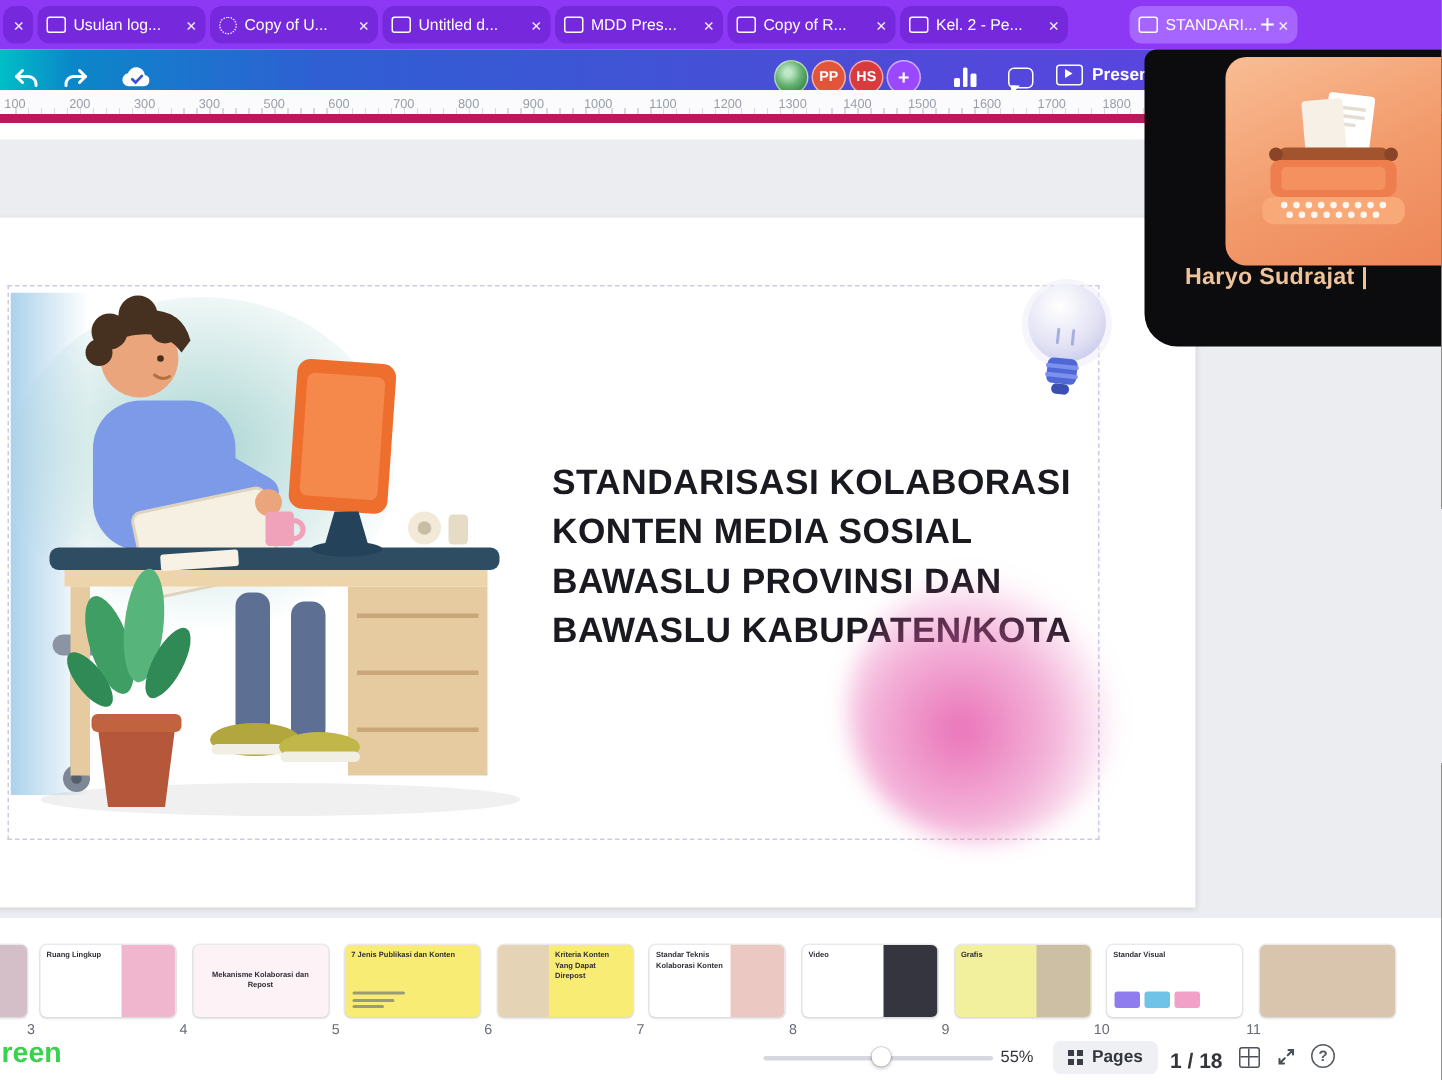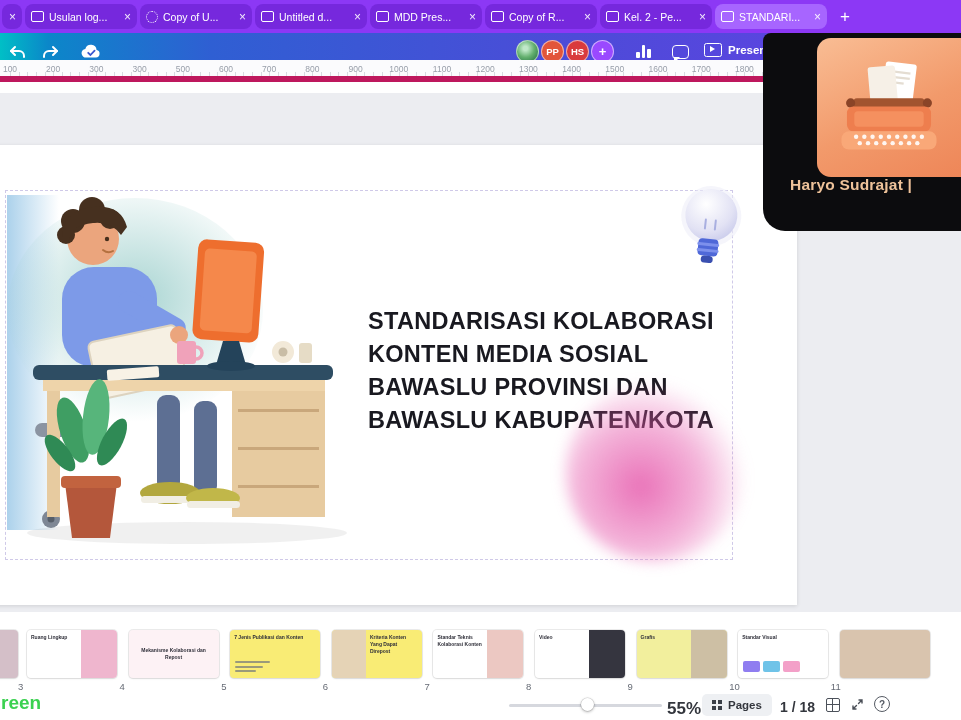--- a/index.html
+++ b/index.html
@@ -4,21 +4,21 @@
 <style>
   html,body{margin:0;padding:0;background:#222;}
   .screen{position:relative;width:961px;height:720px;background:#fff;overflow:hidden;
           font-family:"Liberation Sans",sans-serif;}
 
   
   .tabbar{position:absolute;left:0;top:0;width:961px;height:33px;background:#8c38f5;}
   .tab-strip{position:absolute;left:2px;top:4px;height:25px;display:flex;gap:3px;}
   .tab{width:112px;height:25px;border-radius:8px;background:#7628dd;display:flex;align-items:center;
        padding:0 6px;color:#fff;box-sizing:border-box;flex:none;}
-  .tab.active{background:#a765ff;}
+  .tab.active{background:#a765ff;margin-left:38px;}
   .tab.stub{width:20px;justify-content:flex-end;padding:0 6px 0 0;}
   .favicon{width:11px;height:9px;border:1.5px solid #fff;border-radius:2px;margin-right:5px;flex:none;}
   .favicon.spin{width:10px;height:10px;border:1.5px dotted #fff;border-radius:50%;}
   .tlabel{font-size:10.5px;white-space:nowrap;overflow:hidden;flex:1;}
   .tclose{font-size:12px;margin-left:4px;opacity:.9;line-height:1;}
   .newtab{position:absolute;left:834px;top:4px;width:22px;height:25px;color:#fff;font-size:17px;
           line-height:25px;text-align:center;}
 
   
   .toolbar{position:absolute;left:0;top:33px;width:961px;height:38px;color:#fff;
@@ -93,21 +93,21 @@
   .tchips i{width:17px;height:11px;border-radius:2px;display:block;}
   .tnum{position:absolute;left:-9px;top:51px;font-size:9.5px;color:#666b75;}
 
   
   .statusbar{position:absolute;left:0;top:690px;width:961px;height:30px;background:#fff;}
   .statusbar>*{position:absolute;}
   .share-text{left:1px;top:2px;font-size:19px;font-weight:800;color:#3bd150;}
   .zoom-track{left:509px;top:14px;width:153px;height:2.5px;background:#d6d8de;border-radius:2px;}
   .zoom-knob{left:581px;top:8px;width:13px;height:13px;background:#fff;border-radius:50%;
              box-shadow:0 0 0 .5px rgba(0,0,0,.15),0 1px 3px rgba(0,0,0,.3);}
-  .zoom-value{left:667px;top:9px;font-size:17px;color:#33363d;font-weight:700;}
+  .zoom-value{left:667px;top:9px;font-size:11px;color:#33363d;font-weight:400;}
   .pages-btn{left:702px;top:4px;height:22px;padding:0 10px;background:#eef0f3;border-radius:5px;
              display:flex;align-items:center;gap:6px;font-size:11.5px;font-weight:600;color:#33363d;}
   .grid4{width:10px;height:10px;flex:none;background:
      linear-gradient(#3a3f47,#3a3f47) 0 0/4px 4px no-repeat,
      linear-gradient(#3a3f47,#3a3f47) 6px 0/4px 4px no-repeat,
      linear-gradient(#3a3f47,#3a3f47) 0 6px/4px 4px no-repeat,
      linear-gradient(#3a3f47,#3a3f47) 6px 6px/4px 4px no-repeat;}
   .page-indicator{left:780px;top:9px;font-size:14px;color:#33363d;font-weight:600;}
   .gridview{left:826px;top:8px;width:12px;height:12px;border:1.3px solid #4c515a;border-radius:2px;
      background:linear-gradient(#4c515a,#4c515a) 50% 0/1.3px 100% no-repeat,

